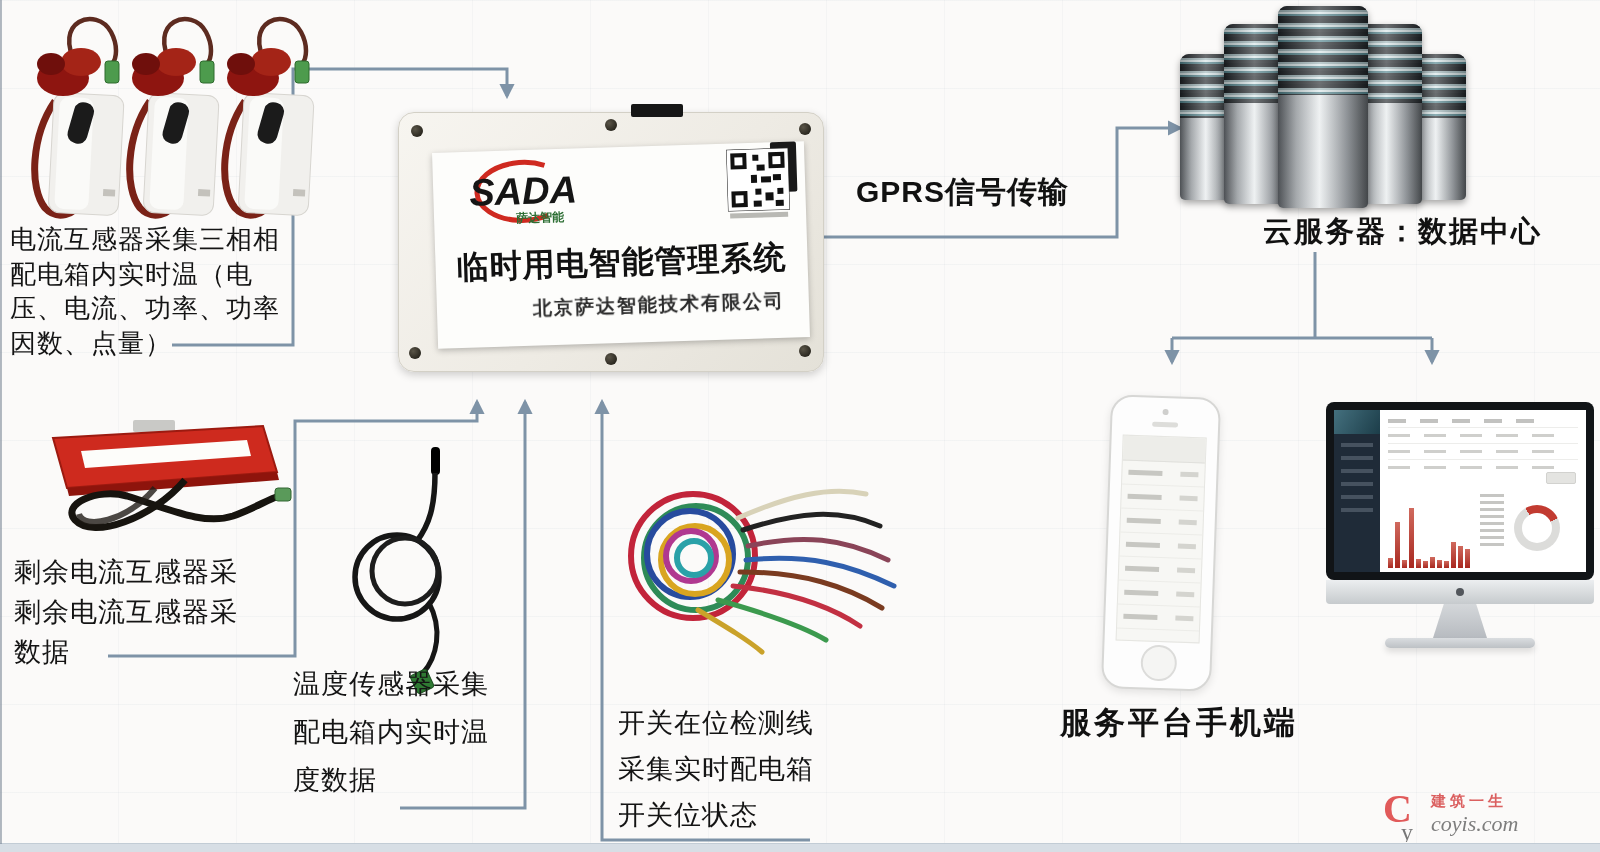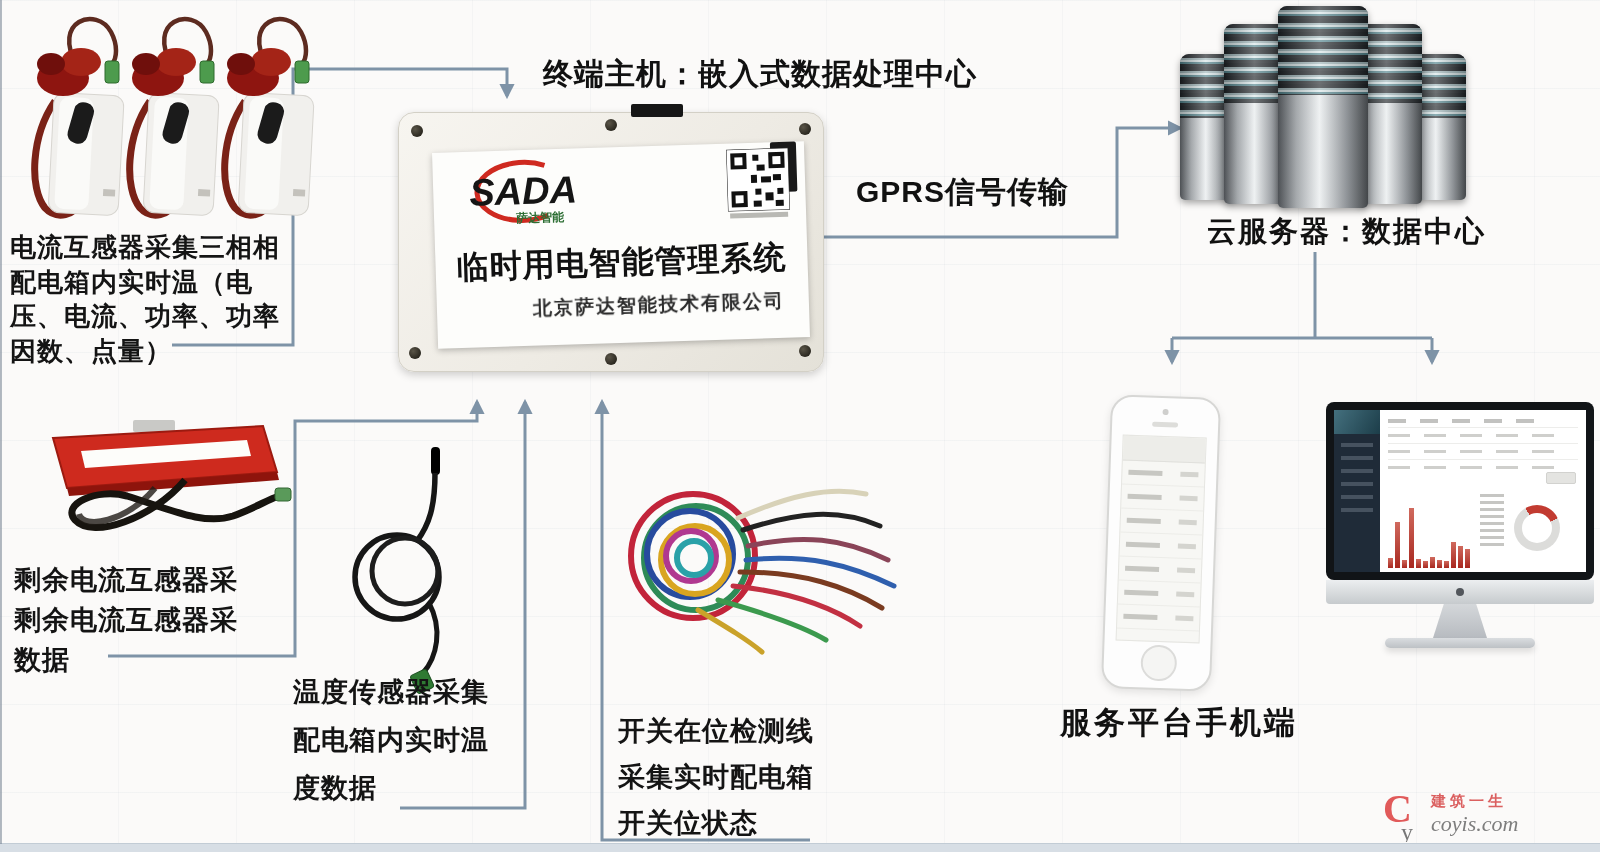--- a/index.html
+++ b/index.html
@@ -7,31 +7,31 @@
     position:relative;width:1600px;height:852px;overflow:hidden;
     background-color:#fbfaf9;
     background-image:
       linear-gradient(rgba(170,182,194,0.10) 1px, transparent 1px),
       linear-gradient(90deg, rgba(170,182,194,0.08) 1px, transparent 1px);
     background-size:100% 88px,118px 100%;
     font-family:"Liberation Sans",sans-serif;color:#151515;
   }
   
   .abs{position:absolute;}
-  .blocktext{position:absolute;font-weight:700;color:#141414;margin-top:8px;}
+  .blocktext{position:absolute;font-weight:400;color:#141414;}
   .blocktext .tl{white-space:nowrap;}
   .caption{position:absolute;font-weight:700;color:#111;white-space:nowrap;}
   
   #b-ct{left:10px;top:222px;font-size:26px;line-height:34.5px;letter-spacing:1px;}
   #b-rct{left:14px;top:552px;font-size:27px;line-height:40px;letter-spacing:1px;}
   #b-temp{left:293px;top:660px;font-size:27px;line-height:48px;letter-spacing:1px;}
   #b-switch{left:618px;top:700px;font-size:27px;line-height:46px;letter-spacing:1px;}
   #cap-host{left:543px;top:54px;font-size:30px;letter-spacing:1px;}
   #cap-gprs{left:856px;top:172px;font-size:30px;letter-spacing:1px;}
-  #cap-cloud{left:1207px;top:212px;font-size:29px;letter-spacing:2px;}
+  #cap-cloud{left:1263px;top:212px;font-size:29px;letter-spacing:2px;}
   #cap-client{left:1060px;top:702px;font-size:31px;letter-spacing:3px;}
   
   #wires-svg{left:0;top:0;pointer-events:none;}
   
   #device{left:398px;top:112px;width:424px;height:258px;border-radius:16px;
     background:linear-gradient(135deg,#f7f5f0 0%,#eeebe4 55%,#e4e1d8 100%);
     border:1px solid #d3d0c6;box-shadow:0 3px 8px rgba(0,0,0,0.18);}
   #device .tab{position:absolute;left:232px;top:-9px;width:52px;height:13px;background:#161616;border-radius:2px;}
   .screw{position:absolute;width:12px;height:12px;border-radius:50%;
     background:radial-gradient(circle at 35% 35%,#5a5548,#17150f);}
@@ -290,21 +290,20 @@
             <rect x="46" y="8" width="8" height="8"></rect>
             <rect x="8" y="46" width="8" height="8"></rect>
         </g>
       </svg>
       <div id="qr-sub"></div>
       <div class="ltitle">临时用电智能管理系统</div>
       <div class="lcompany">北京萨达智能技术有限公司</div>
     </div>
   </div>
 
-  <div id="cap-host" class="caption">终端主机：嵌入式数据处理中心</div>
   <div id="cap-gprs" class="caption">GPRS信号传输</div>
   <div id="cap-cloud" class="caption">云服务器：数据中心</div>
   <div id="cap-client" class="caption">服务平台手机端</div>
 
   <div id="servers" class="abs">
     <div class="tower" style="left:2px;top:52px;width:56px;height:146px;z-index:1;"></div>
     <div class="tower" style="left:232px;top:52px;width:56px;height:146px;z-index:1;"></div>
     <div class="tower" style="left:46px;top:22px;width:66px;height:180px;z-index:2;"></div>
     <div class="tower" style="left:178px;top:22px;width:66px;height:180px;z-index:2;"></div>
     <div class="tower" style="left:100px;top:4px;width:90px;height:202px;z-index:3;"></div>

